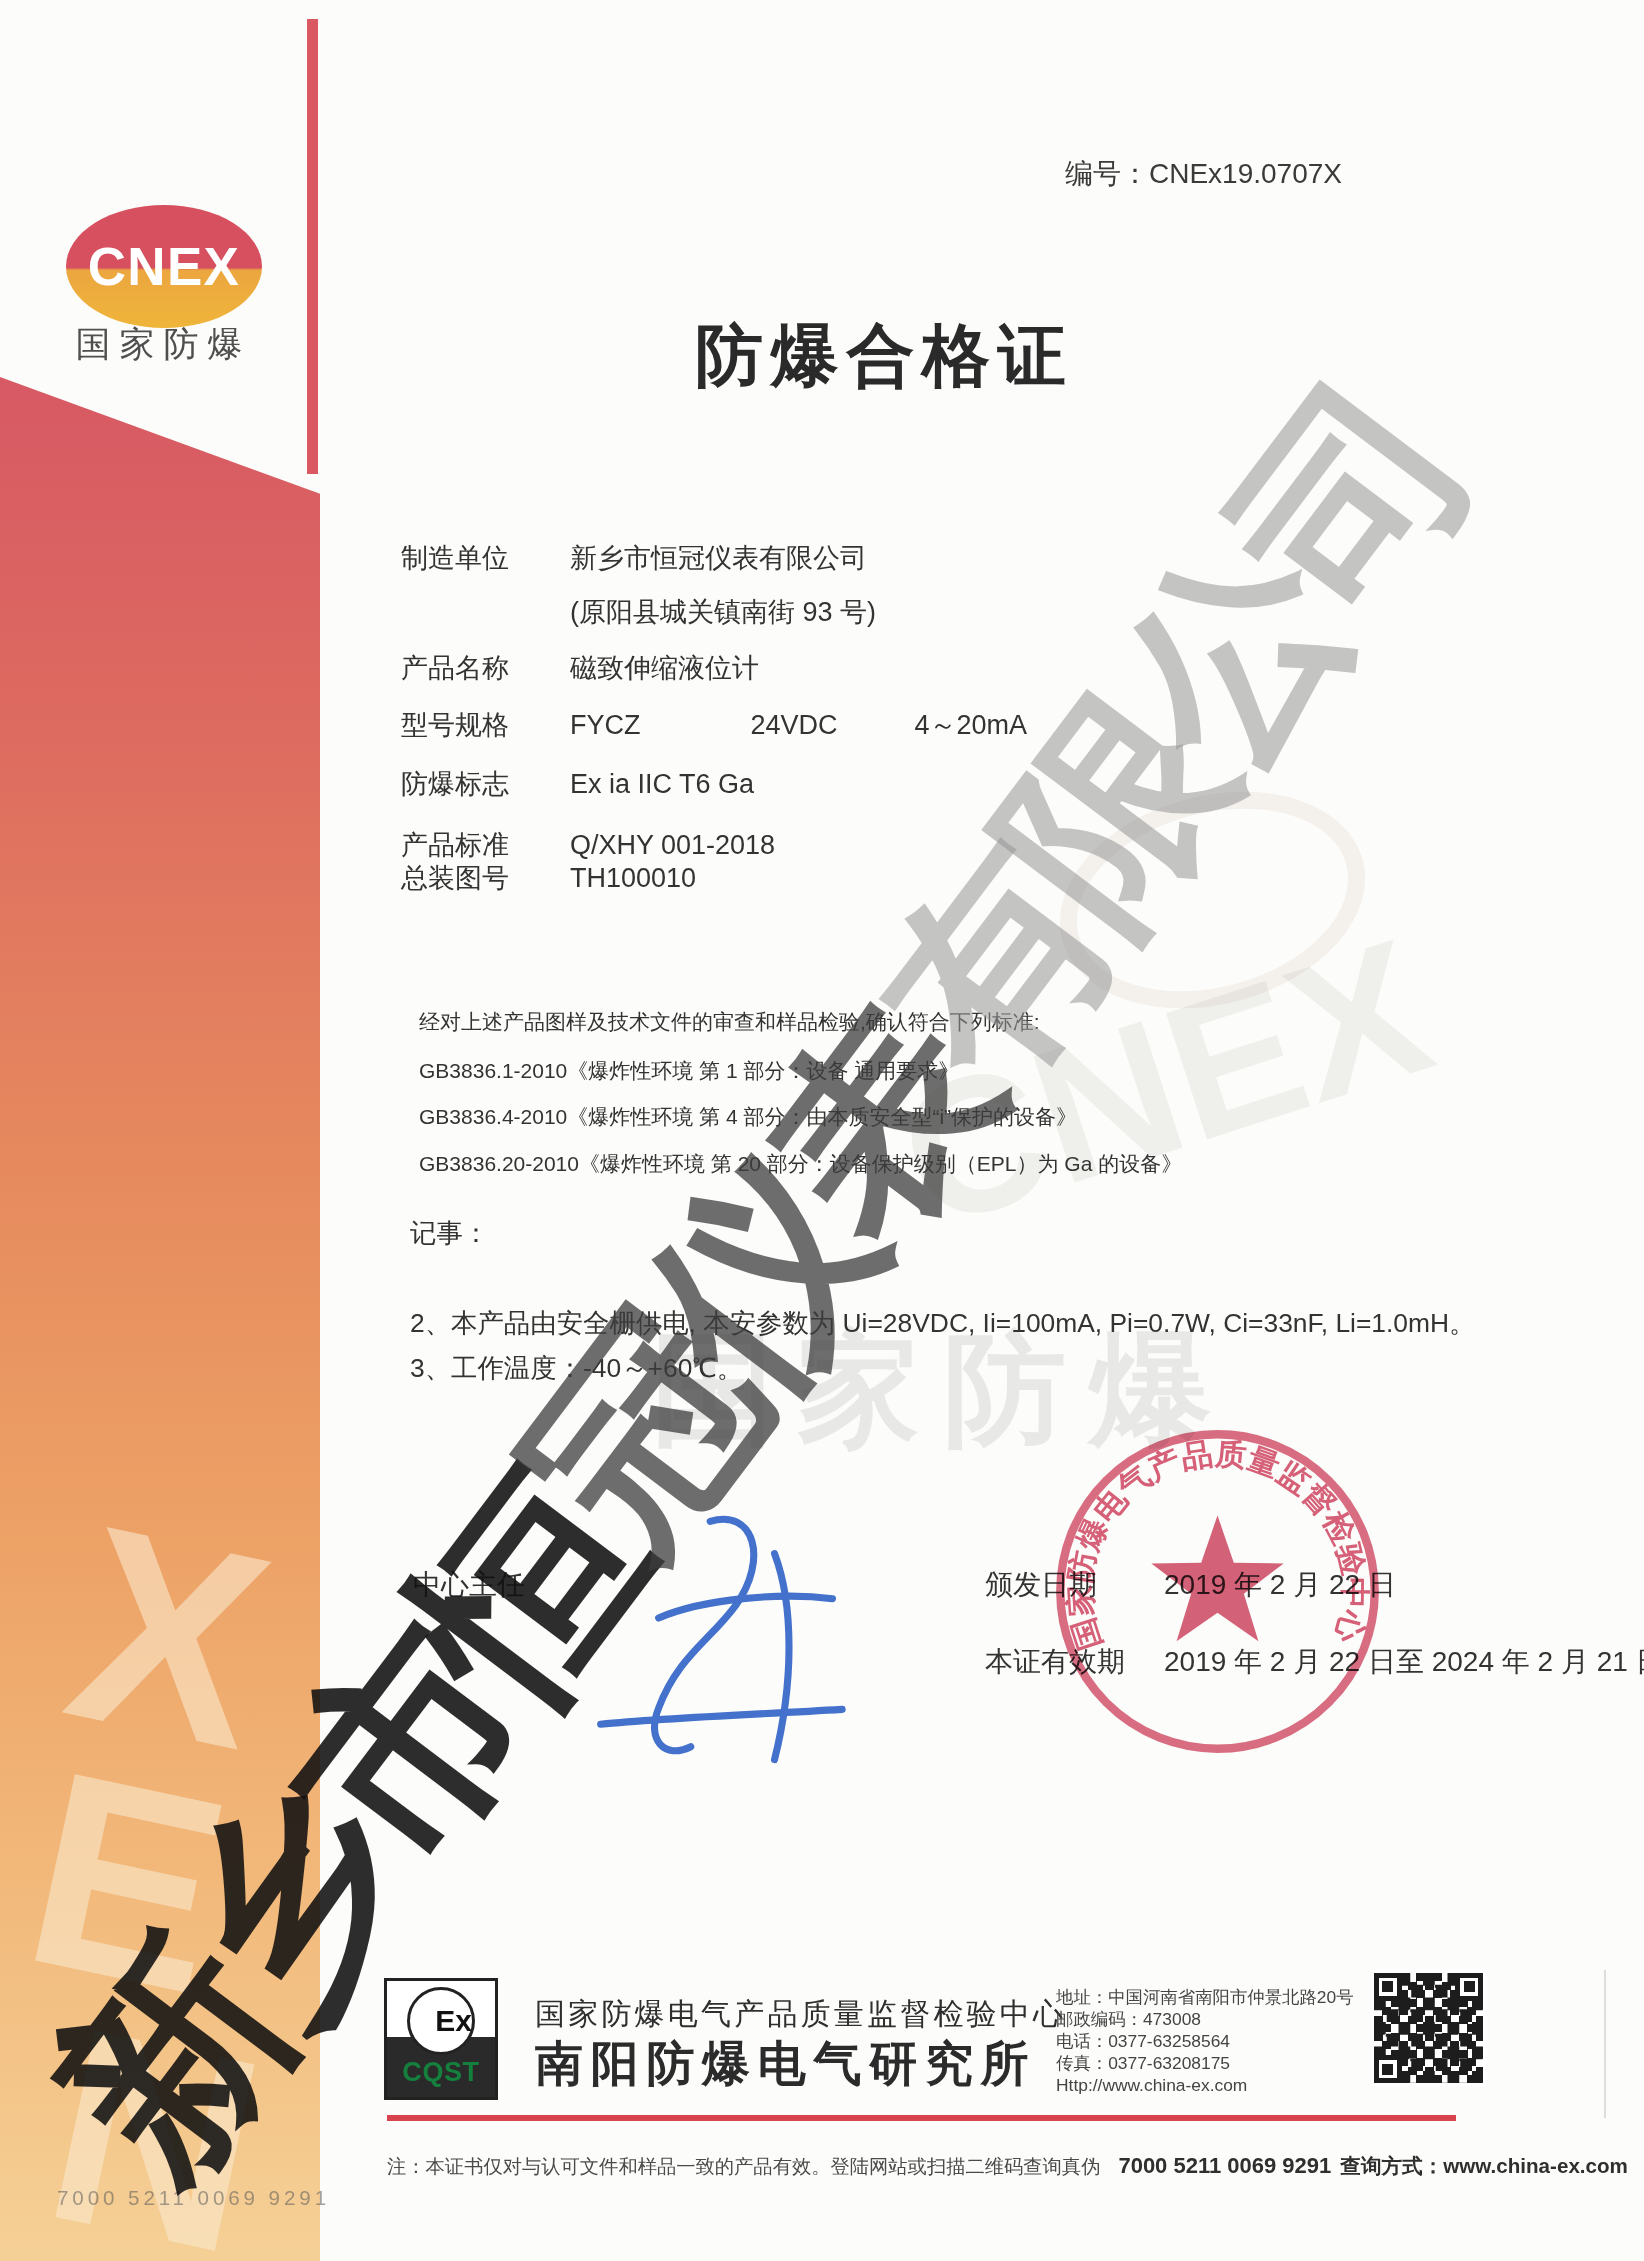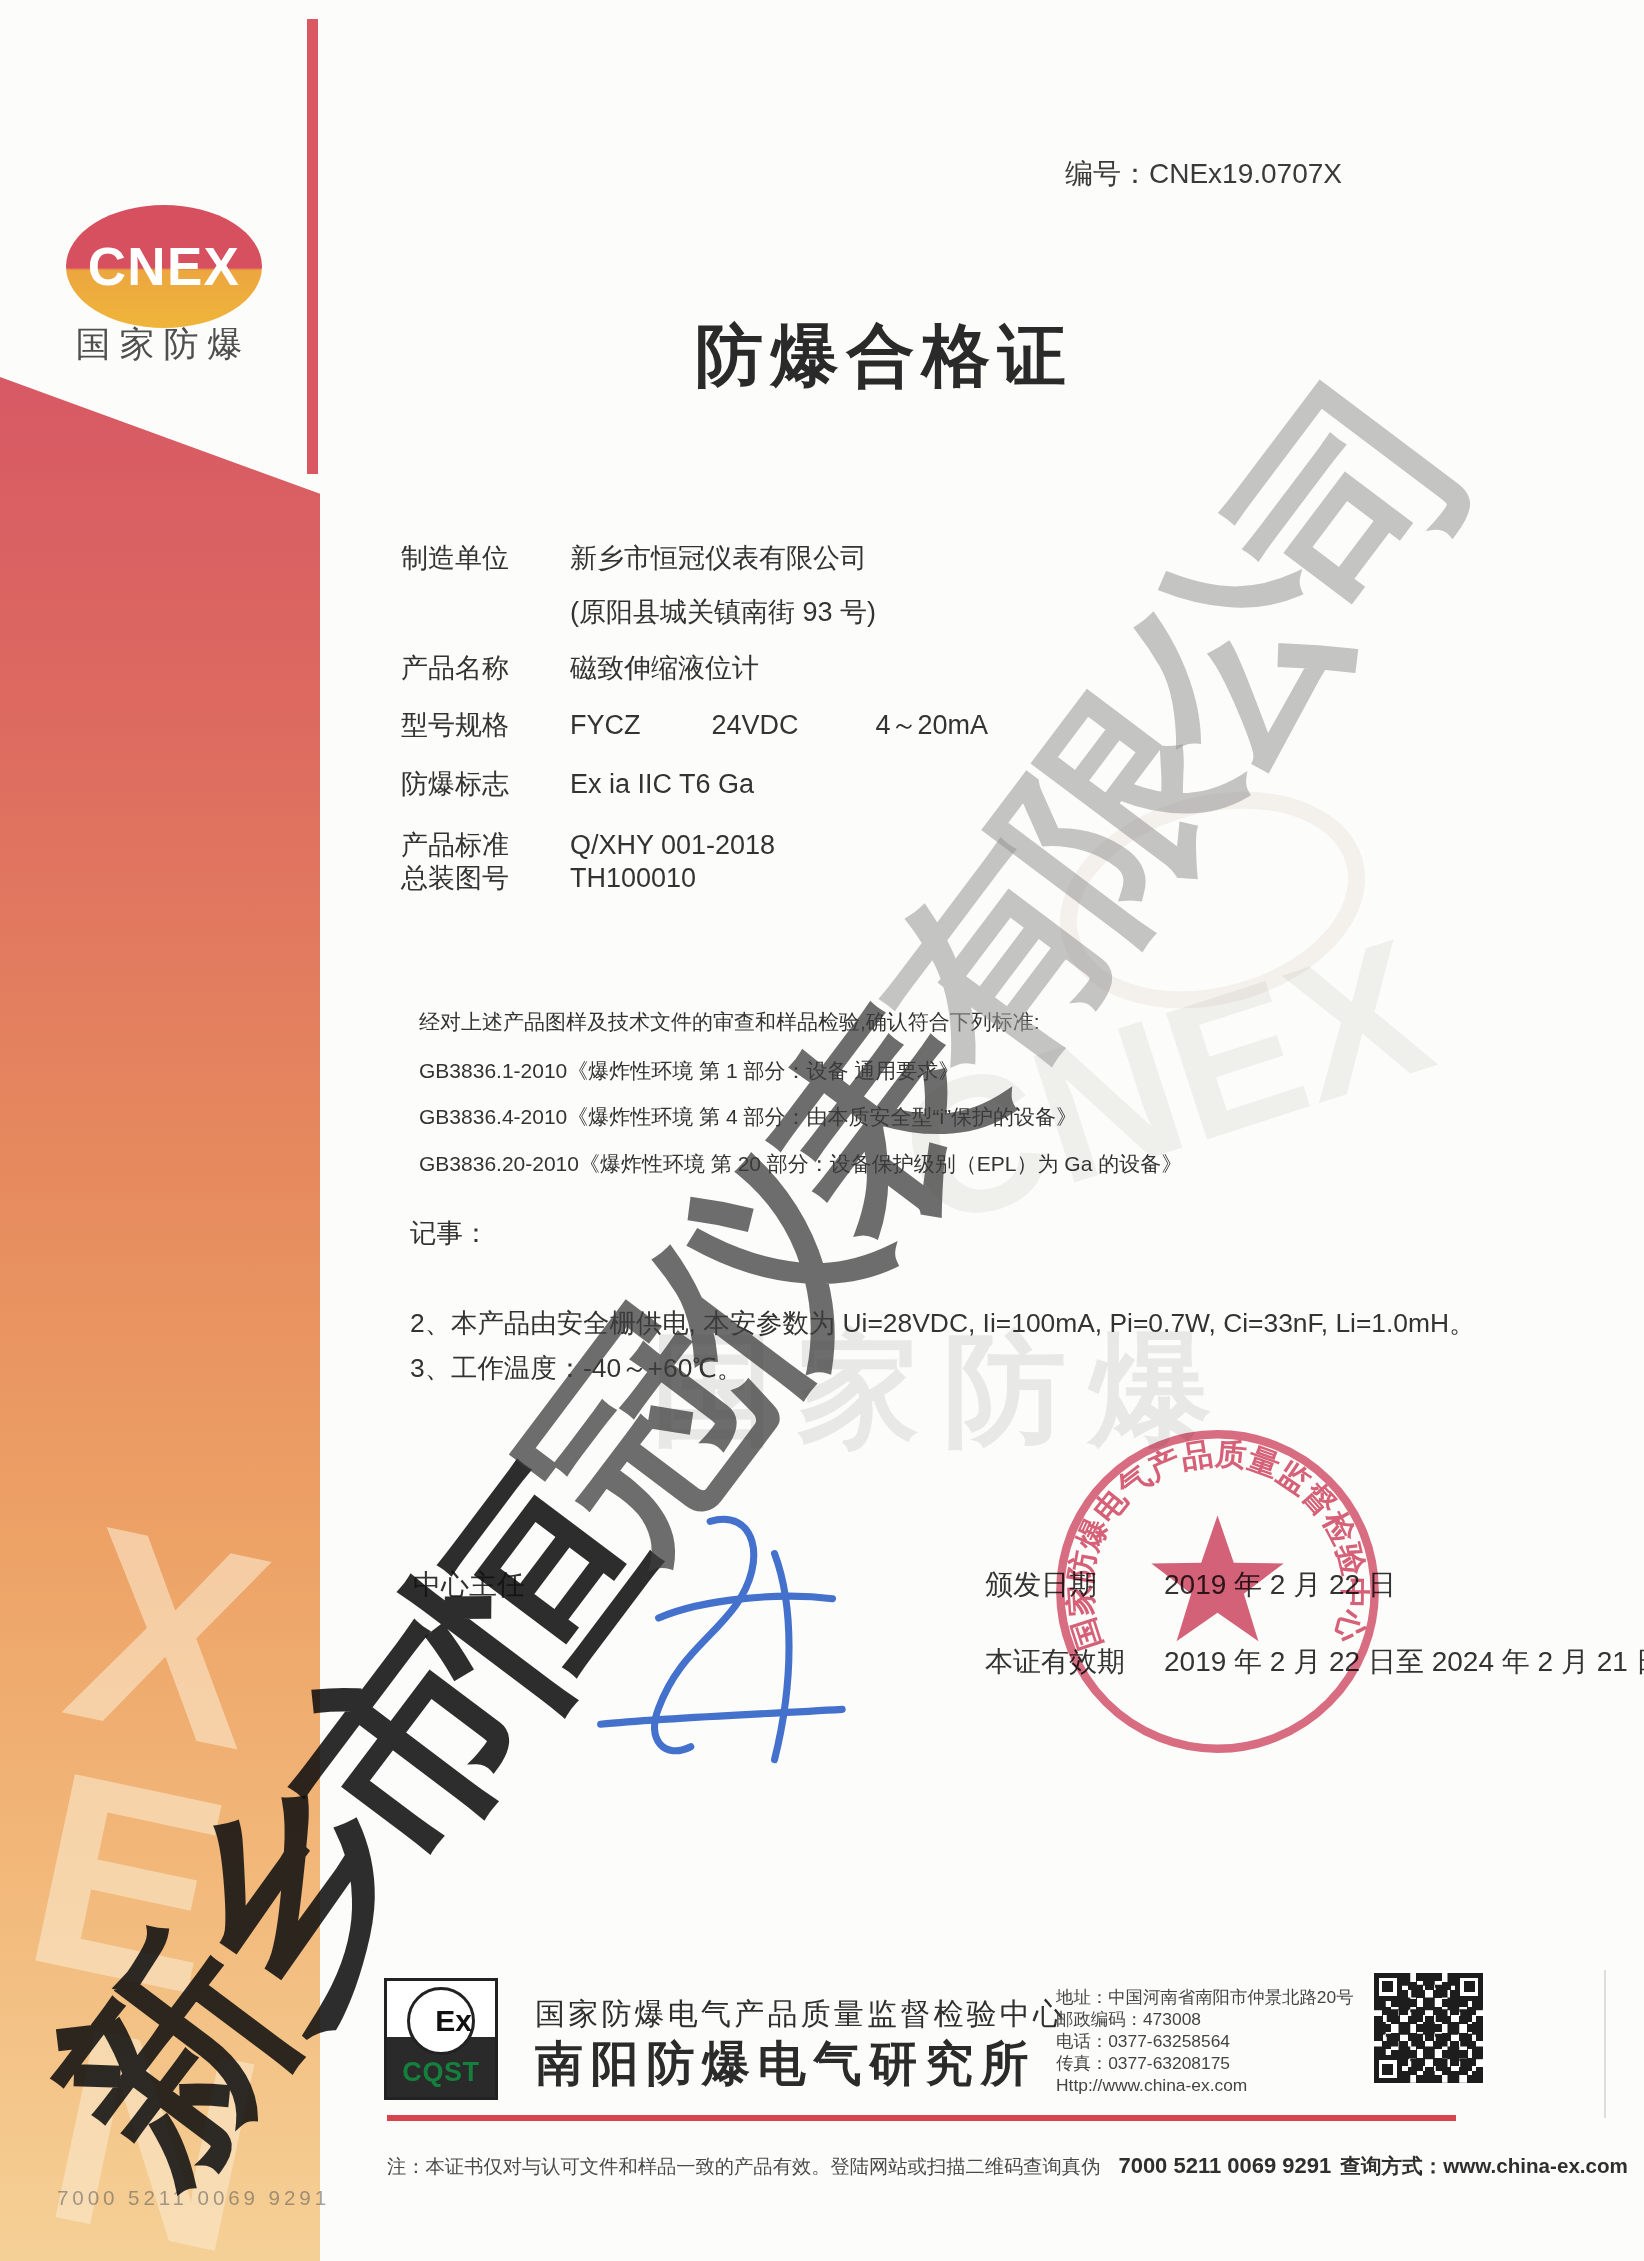--- a/index.html
+++ b/index.html
@@ -56,21 +56,21 @@
     color:rgba(130,125,120,0.10); transform:rotate(-18deg); z-index:0; line-height:1;
   }
   #ghost-center{
     position:absolute; left:651px; top:1328px; font-size:123px; font-weight:bold;
     letter-spacing:23px; color:rgba(100,100,100,0.13); z-index:0; white-space:nowrap; line-height:1;
   }
   
   .row{position:absolute; left:401px; font-size:27px; color:#333; z-index:3; white-space:nowrap;}
   .row .lab{display:inline-block; width:169px;}
   .row .val{color:#333;}
-  .gap1{margin-left:71px;} .gap2{margin-left:77px;}
+  .gap1{margin-left:110px;} .gap2{margin-left:77px;}
   #r0{top:540px;} #r1{top:594px;} #r2{top:650px;} #r3{top:707px;}
   #r4{top:766px;} #r5{top:827px;} #r6{top:860px;}
   .std{position:absolute; left:419px; font-size:21px; color:#333; z-index:3; white-space:nowrap;margin-top:38px;}
   #std-intro{top:970px;} #std-0{top:1019px;} #std-1{top:1065px;} #std-2{top:1112px;}
   .note{position:absolute; left:410px; font-size:26.4px; color:#333; z-index:3; white-space:nowrap;}
   #note-h{top:1216px;} #note-0{top:1261px;} #note-1{top:1306px;} #note-2{top:1351px;}
   
   .sig-row{position:absolute; font-size:28px; color:#333; z-index:3; white-space:nowrap;}
   #director{left:413px; top:1566px;}
   #issue-lab{left:985px; top:1566px;} #issue-val{left:1164px; top:1566px;}

